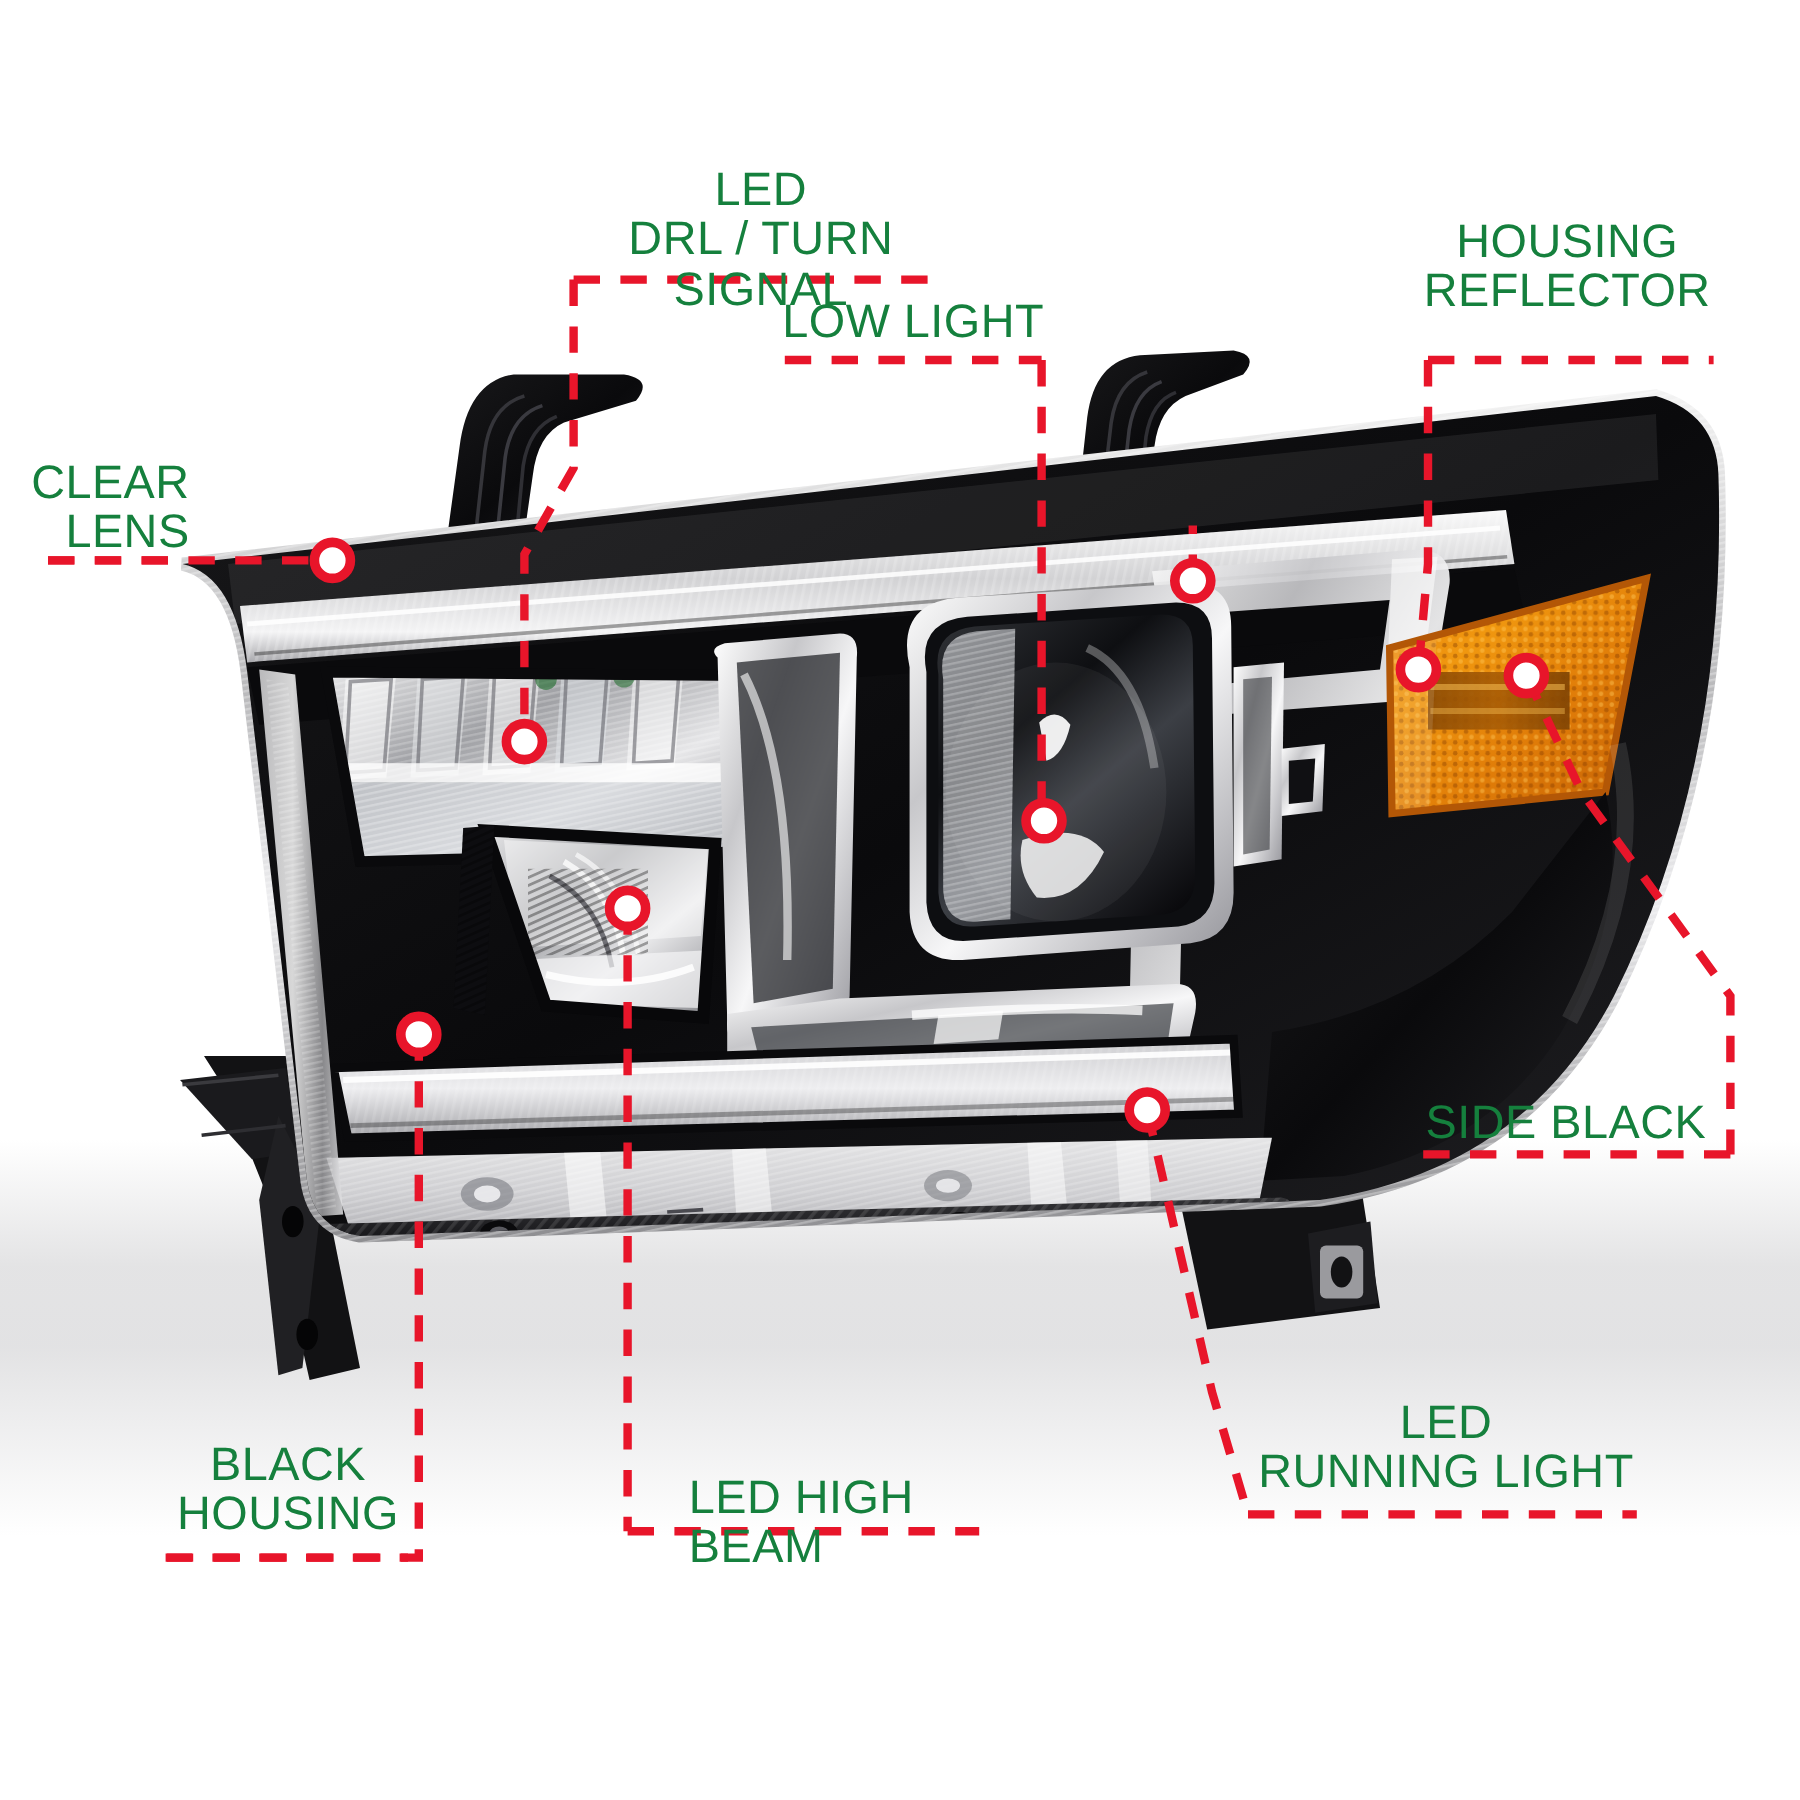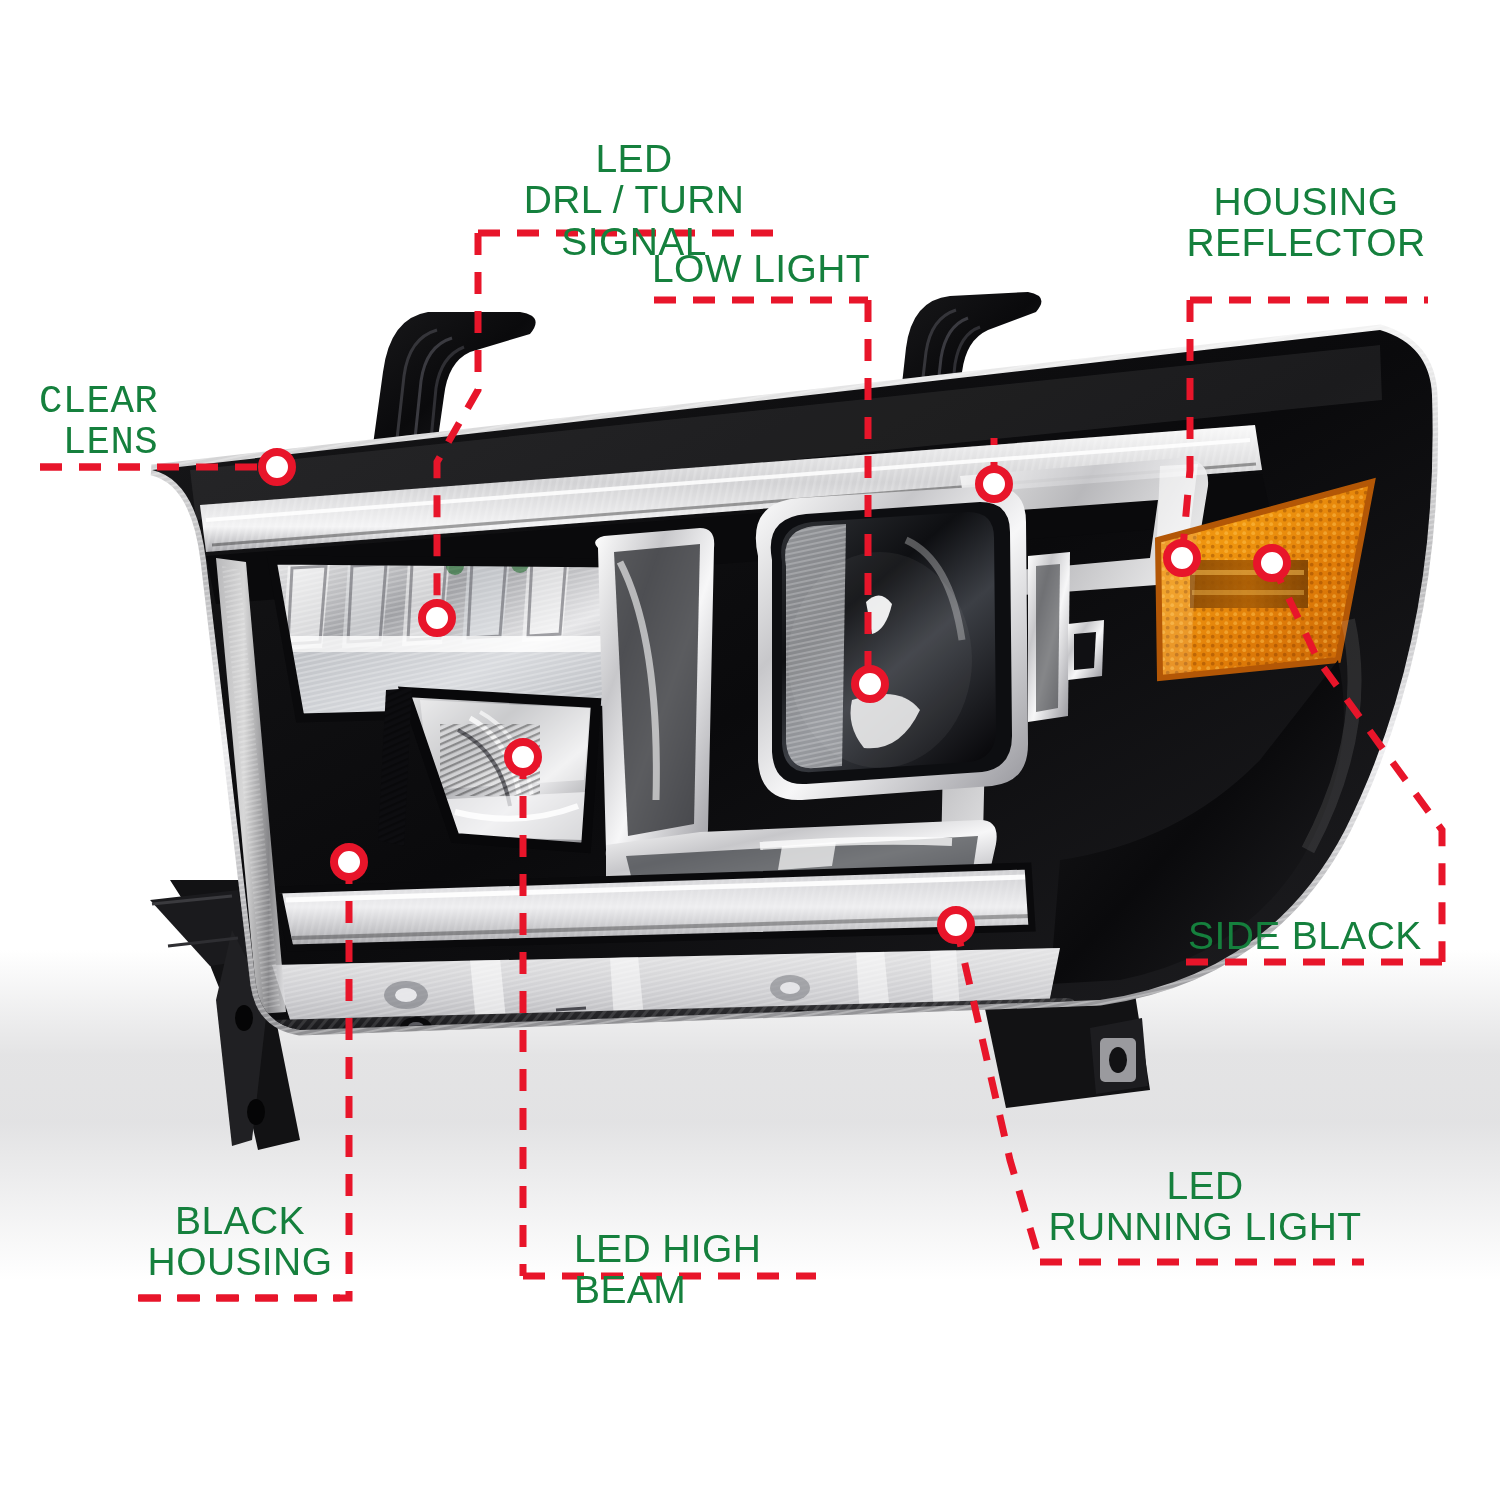--- a/index.html
+++ b/index.html
@@ -28,21 +28,21 @@
   .lbl{
     position:absolute;
     color:#15803d;
     font-size:39px;
     line-height:1.06;
     letter-spacing:.4px;
     white-space:pre-line;
     font-weight:400;
   }
   .lbl.c{text-align:center;}
-  .lbl.r{text-align:right;font-family:Liberation Mono, monospace;}
+  .lbl.r{text-align:right;}
   .lbl.l{text-align:left;}
 </style>
 </head>
 <body>
 
 <div id="stage">
 
   <div class="floor"></div>
 
   <svg class="art" viewBox="0 0 1500 1500">

